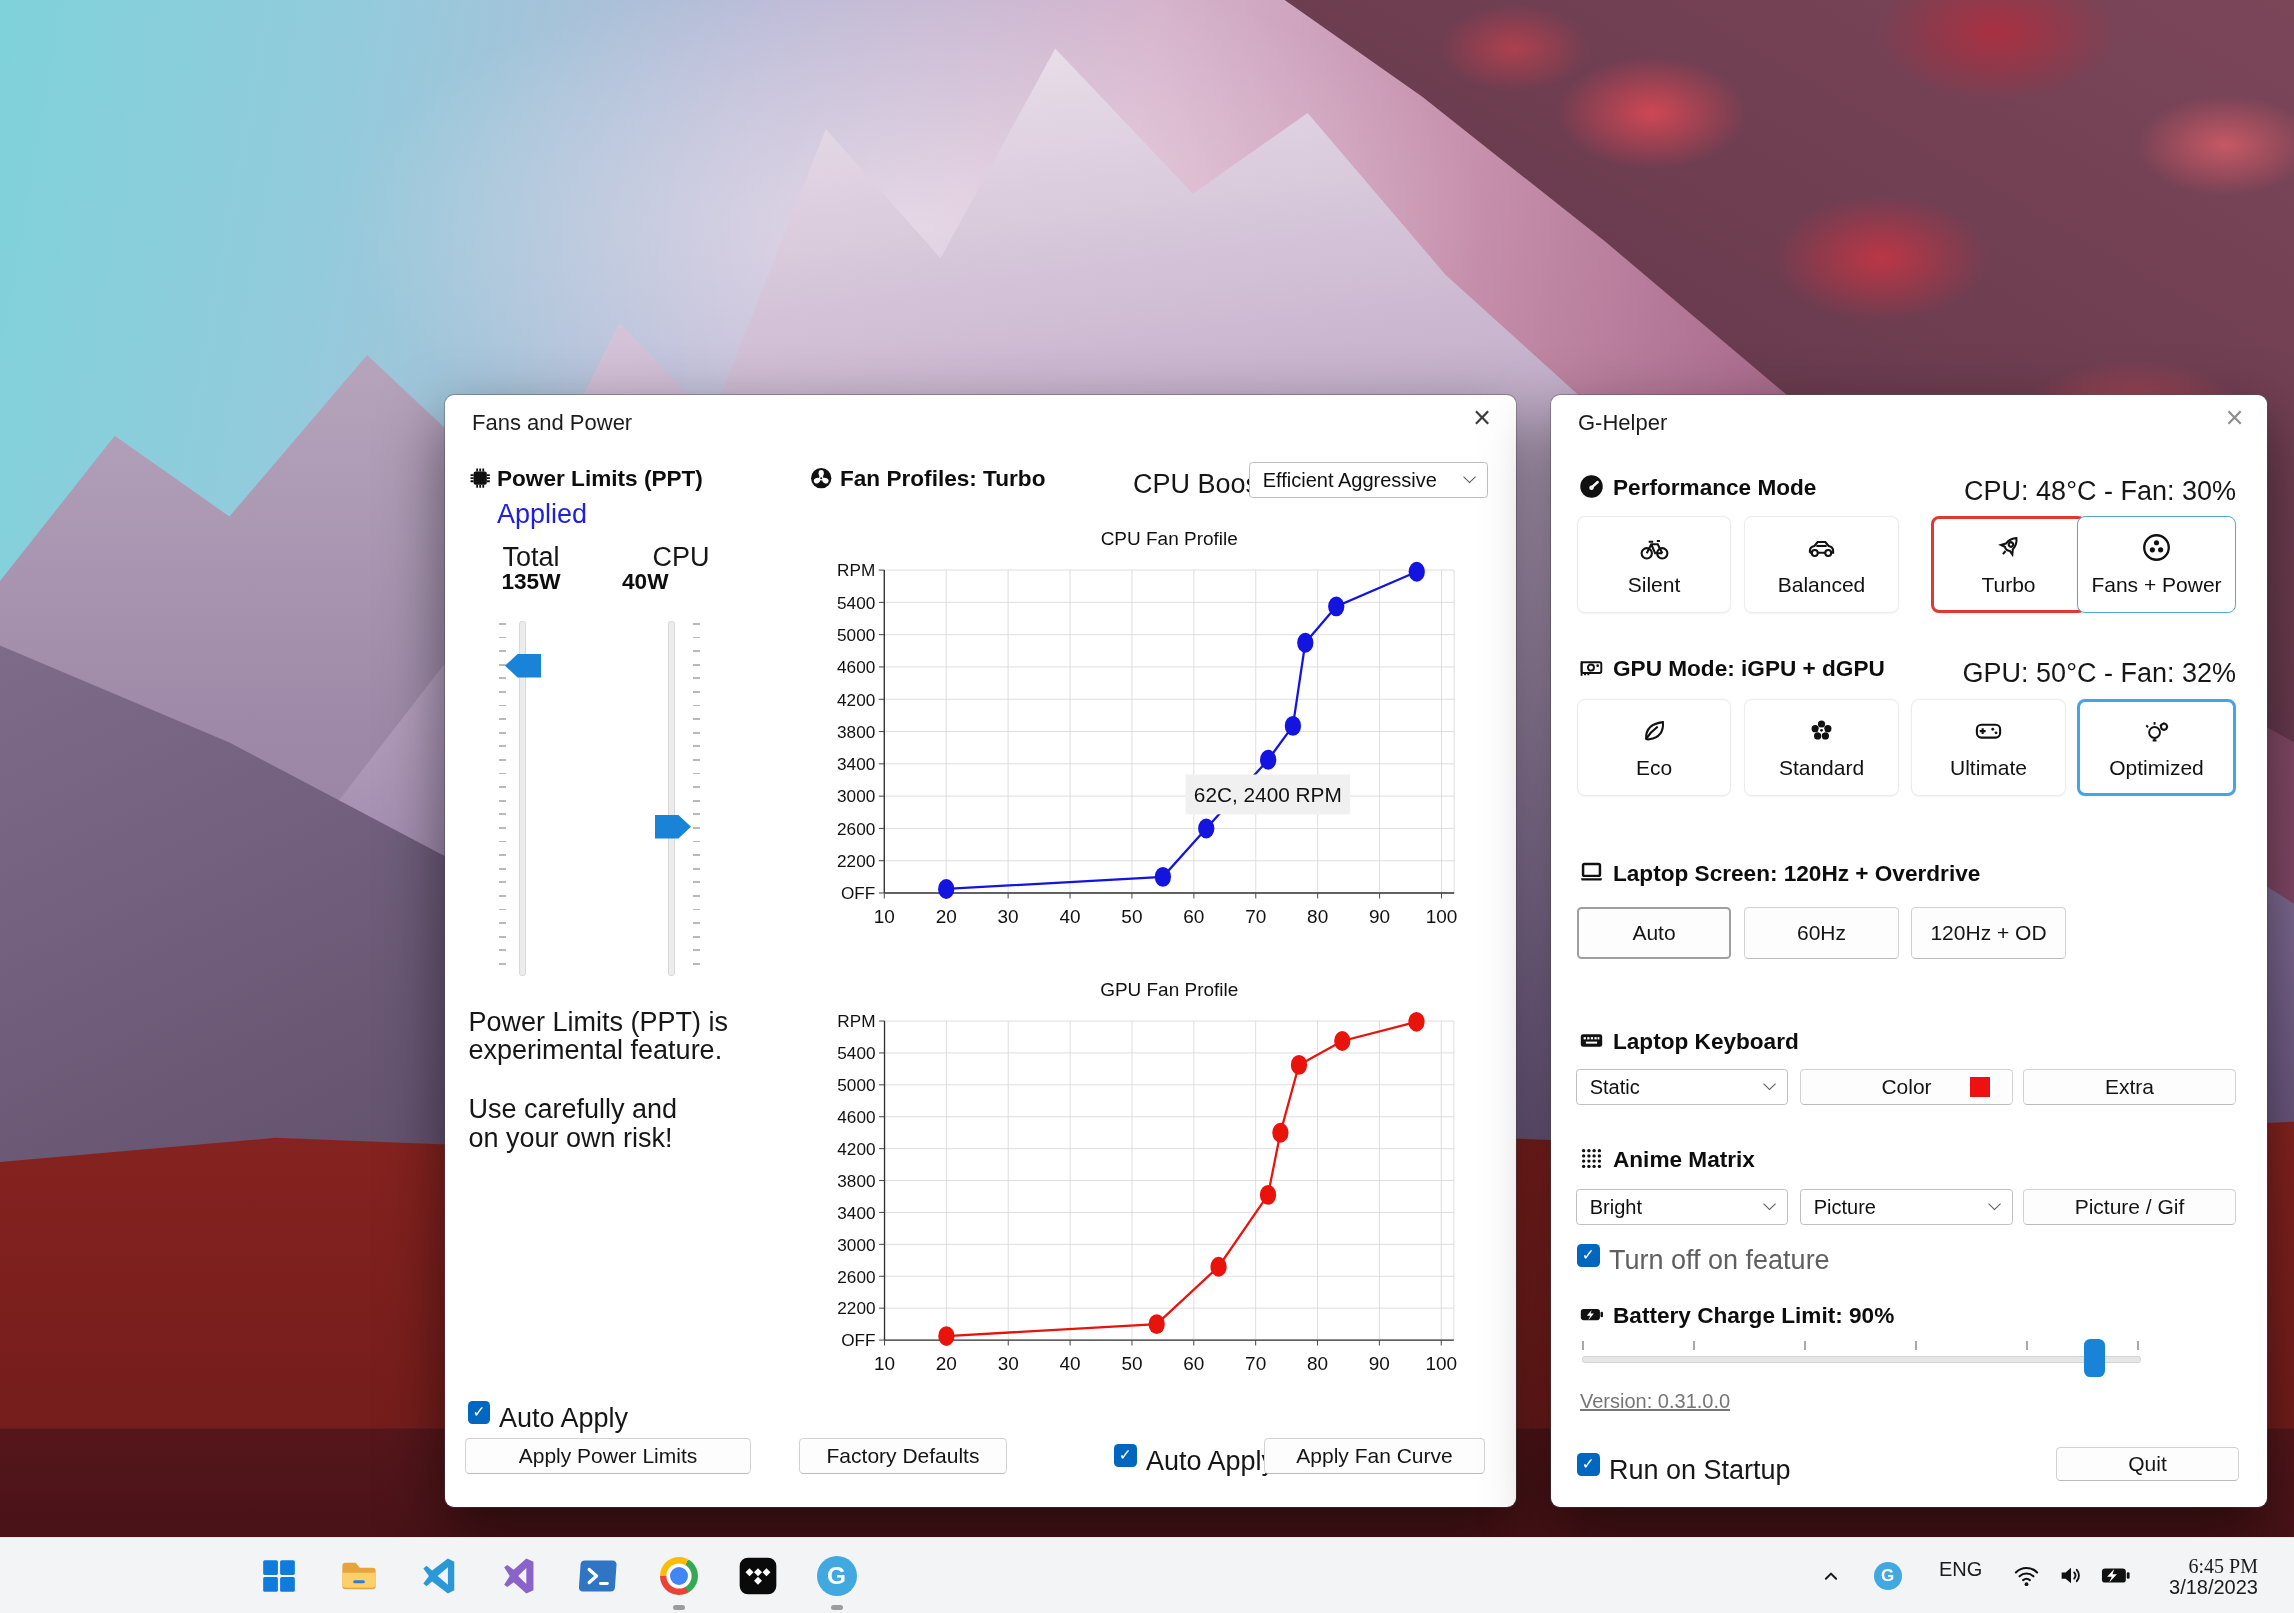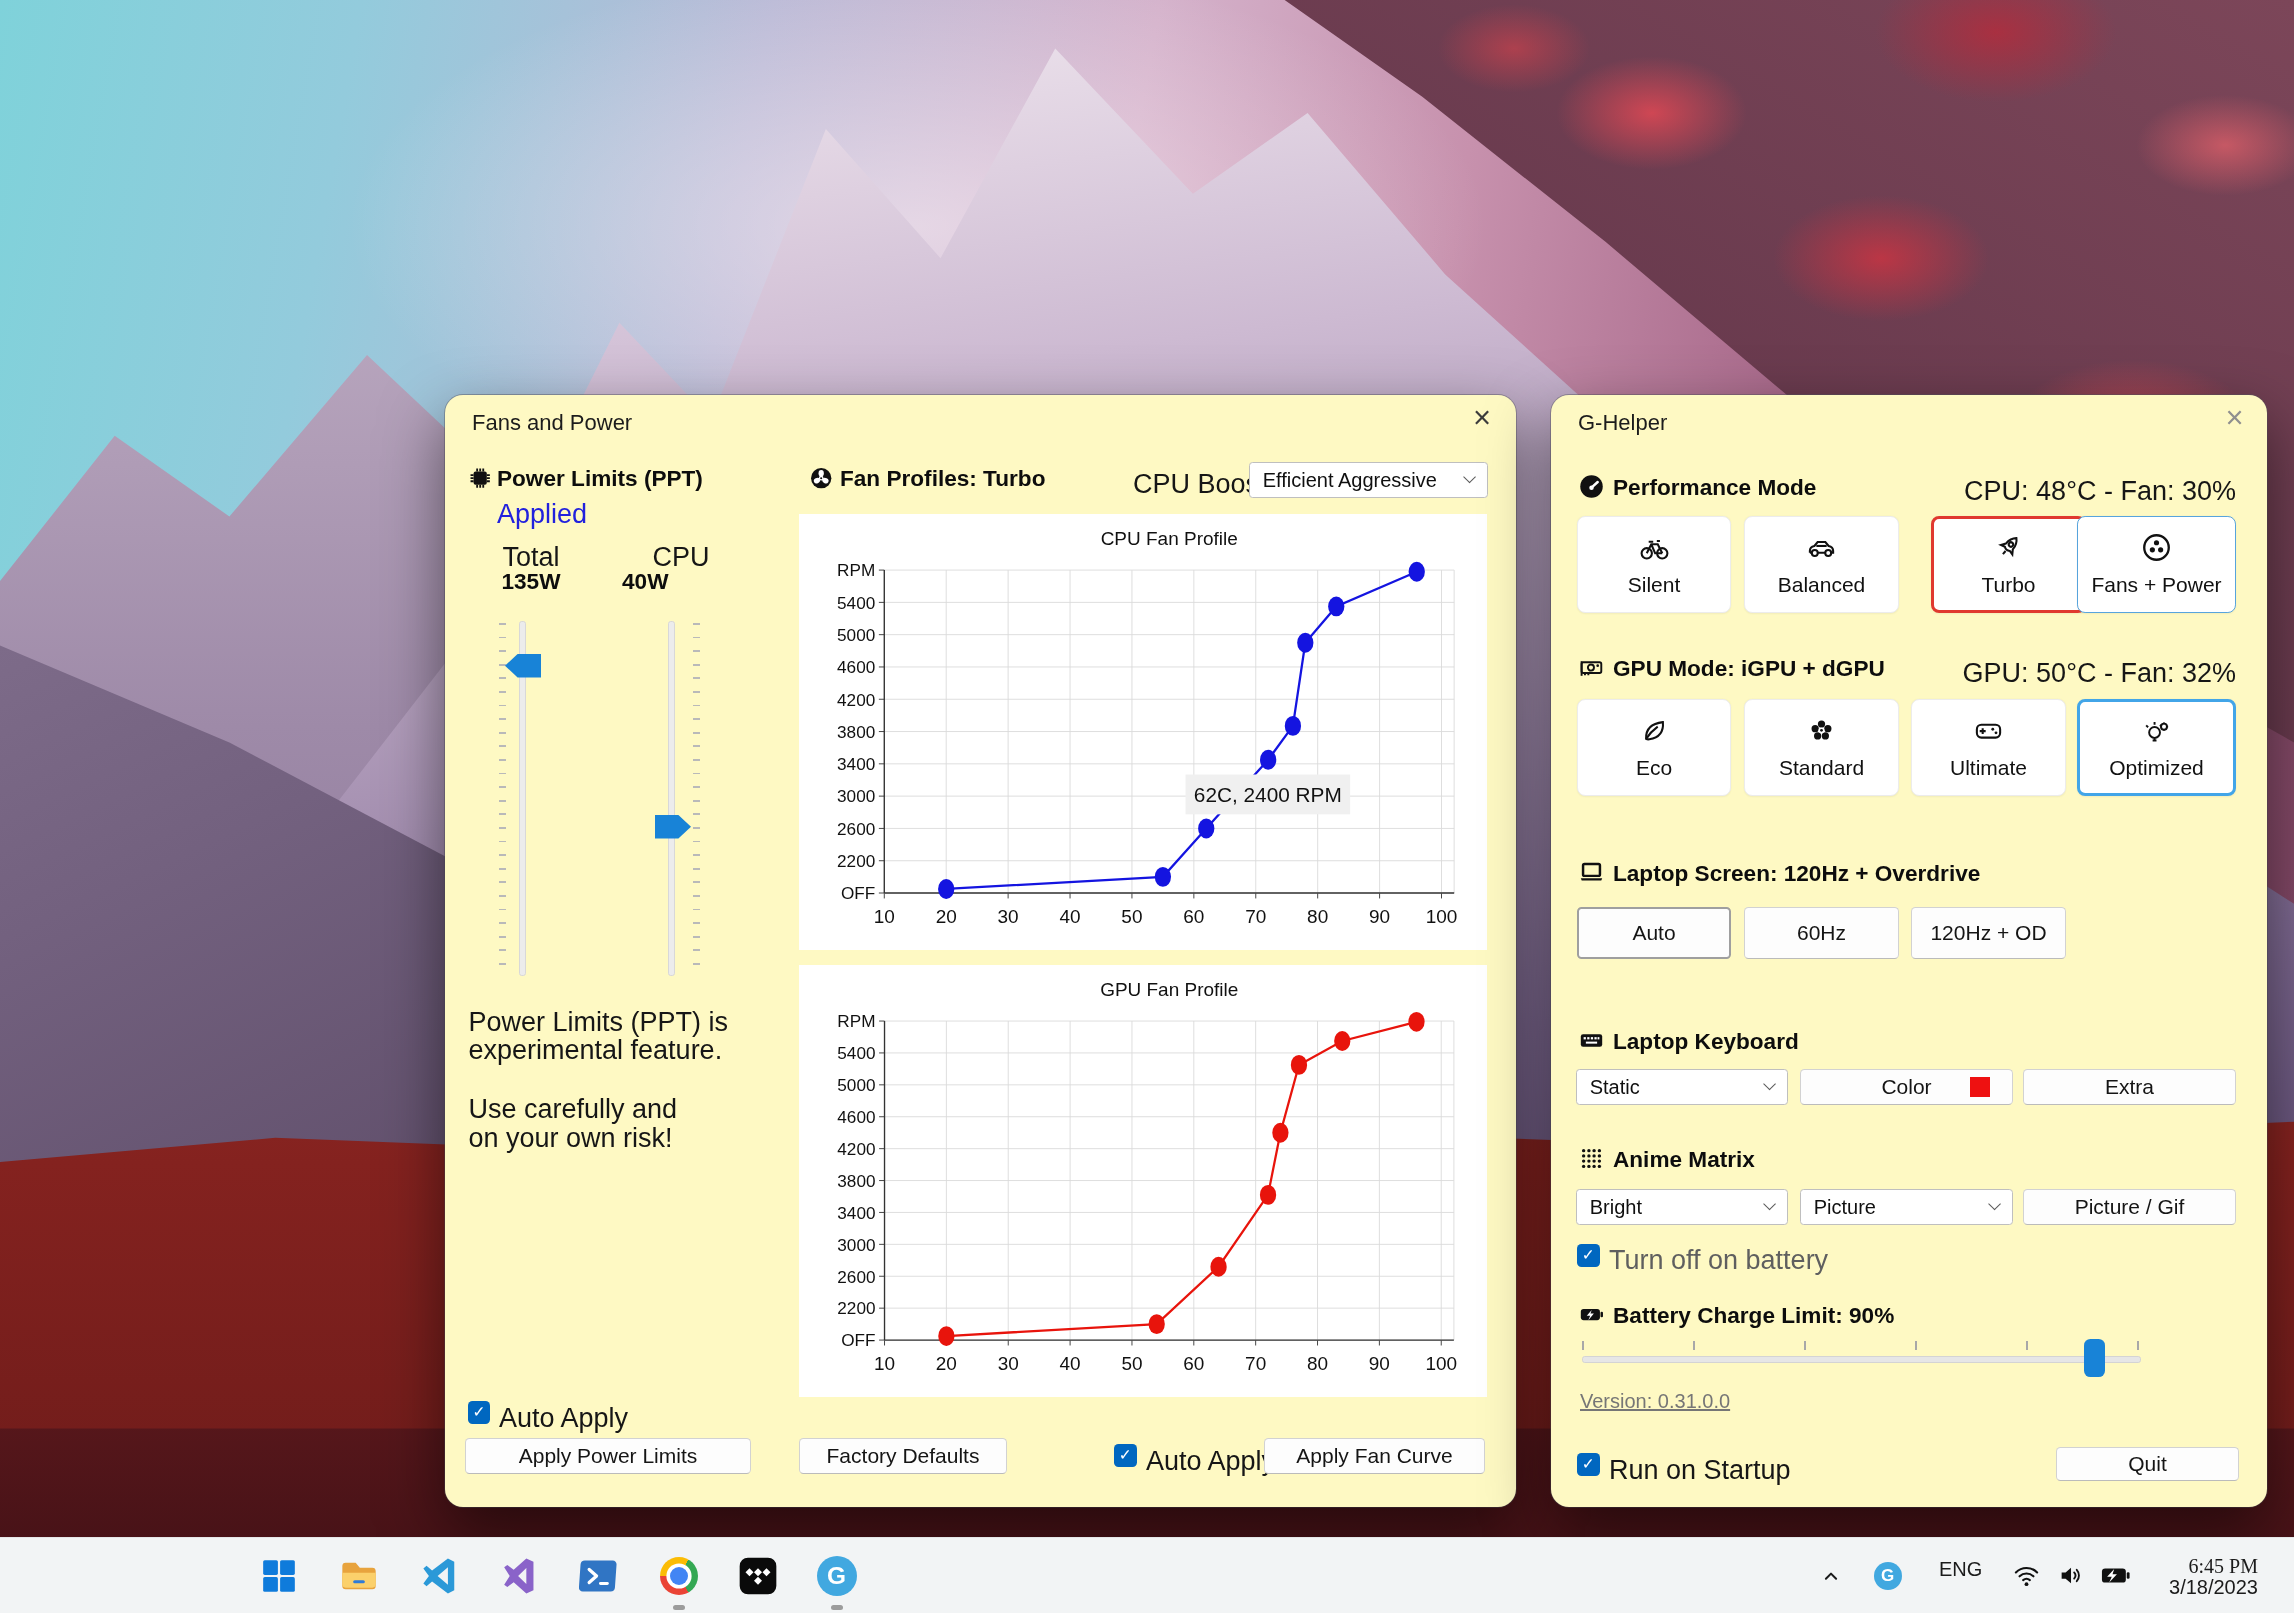--- a/index.html
+++ b/index.html
@@ -25,21 +25,21 @@
      radial-gradient(127px 72px at 97% 9%, rgba(240,100,108,.65), transparent 70%),
      radial-gradient(172px 100px at 87% 2%, rgba(190,40,56,.7), transparent 70%),
      radial-gradient(109px 63px at 66% 3%, rgba(214,66,76,.6), transparent 70%);}
   #wp-slope{clip-path:polygon(0 40%,10% 46%,22% 55%,34% 66%,42% 78%,36% 100%,0 100%);
     background:linear-gradient(155deg,#93819f 0%,#73617f 35%,#55445f 65%,#3d2f46 100%);}
   #wp-forest{clip-path:polygon(0 72%,12% 70.5%,30% 71.5%,55% 70%,75% 71%,100% 69.5%,100% 90%,0 90%);
     background:linear-gradient(180deg,#cb5a41 0%,#d2603f 12%,#bc4434 30%,#a03029 50%,#84221f 72%,#691a19 100%);}
   #wp-lake{clip-path:polygon(0 88.5%,100% 88.5%,100% 100%,0 100%);
     background:linear-gradient(180deg,#4a1219 0%,#6d1d22 25%,#8d2a28 50%,#7a2124 70%,#3f1015 100%);}
   
-  .win{position:absolute;background:#fef9c3;border-radius:18px;z-index:5;
+  .win{position:absolute;background:#ffffff;border-radius:9px;z-index:5;
     box-shadow:0 25px 63px rgba(0,0,0,.5),0 0 0 0.9px rgba(90,90,100,.45);}
   .wtitle{position:absolute;left:27px;top:15.4px;font-size:22px;color:#1c1c1c;white-space:nowrap;}
   .wclose{position:absolute;top:7.2px;font-size:31px;line-height:1;color:#3c3c3c;cursor:pointer;}
   .h{position:absolute;font-weight:bold;font-size:22.6px;color:#0d0d0d;white-space:nowrap;}
   .t{position:absolute;font-size:27px;color:#161616;white-space:nowrap;}
   .icn{position:absolute;}
   .card{position:absolute;background:#fff;border:0.9px solid #ececec;border-radius:8.1px;
     box-shadow:0 0.9px 1.8px rgba(0,0,0,.05);display:flex;flex-direction:column;align-items:center;
     justify-content:center;gap:10px;font-size:21px;color:#111;box-sizing:border-box;cursor:pointer;}
   .card.sel-red{border:3.6px solid #e0392f;margin-left:20px;}
@@ -491,21 +491,21 @@
     <div class="dd" style="left:249px;top:794px;width:213px;height:36px;">
         <span>Picture</span>
       </div>
     <div class="btn" style="left:472px;top:794px;width:213px;height:36px;">
         <span>Picture / Gif</span>
       </div>
 
     <div class="cb" style="left:26px;top:849px;">
         <span>✓</span>
       </div>
-    <div class="t" style="left:58px;top:850px;color:#5f5f5f;">Turn off on battery</div>
+    <div class="t" style="left:58px;top:850px;color:#5f5f5f;">Turn off on feature</div>
 
     <svg class="icn" style="left:27px;top:906px;" width="27" height="27" viewBox="0 0 24 24">
       <g fill="#111">
           <rect x="2.5" y="7" width="17" height="10" rx="2.5"></rect>
           <rect x="20" y="9.5" width="2.2" height="5" rx="1"></rect>
         </g>
       <path fill="#fff" d="M12.2 8 l-4.4 5.2 h3 l-1.6 3.8 4.9 -5.8 h-3 z"></path>
     </svg>
     <div class="h" style="left:62px;top:908px;">Battery Charge Limit: 90%</div>
 

